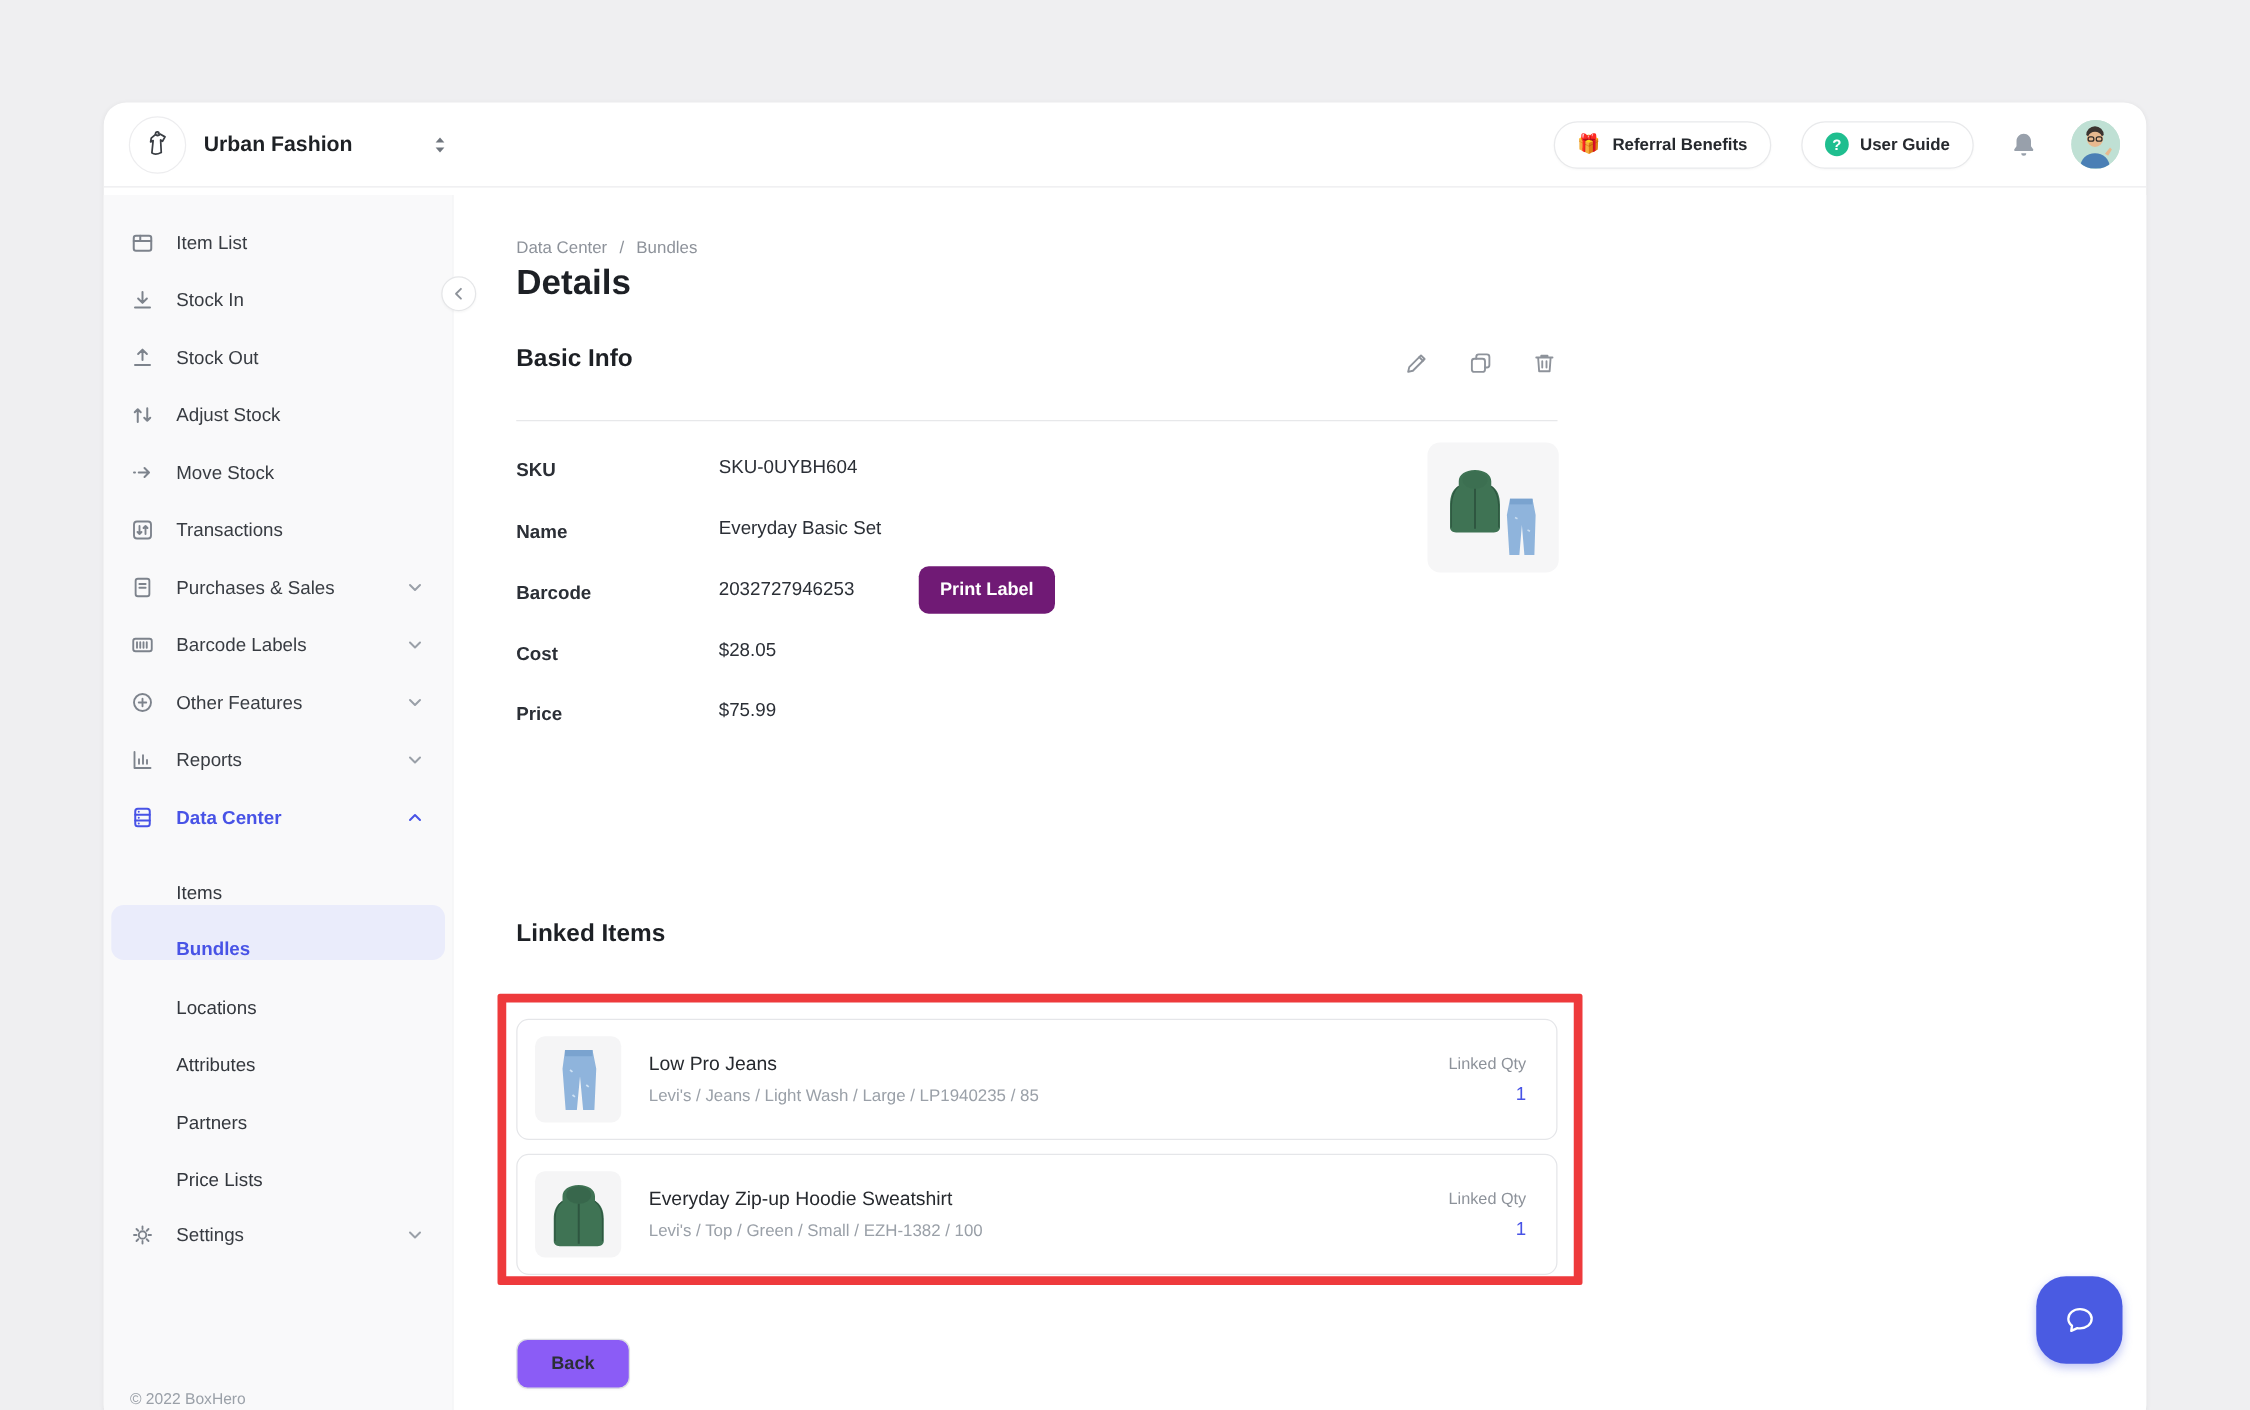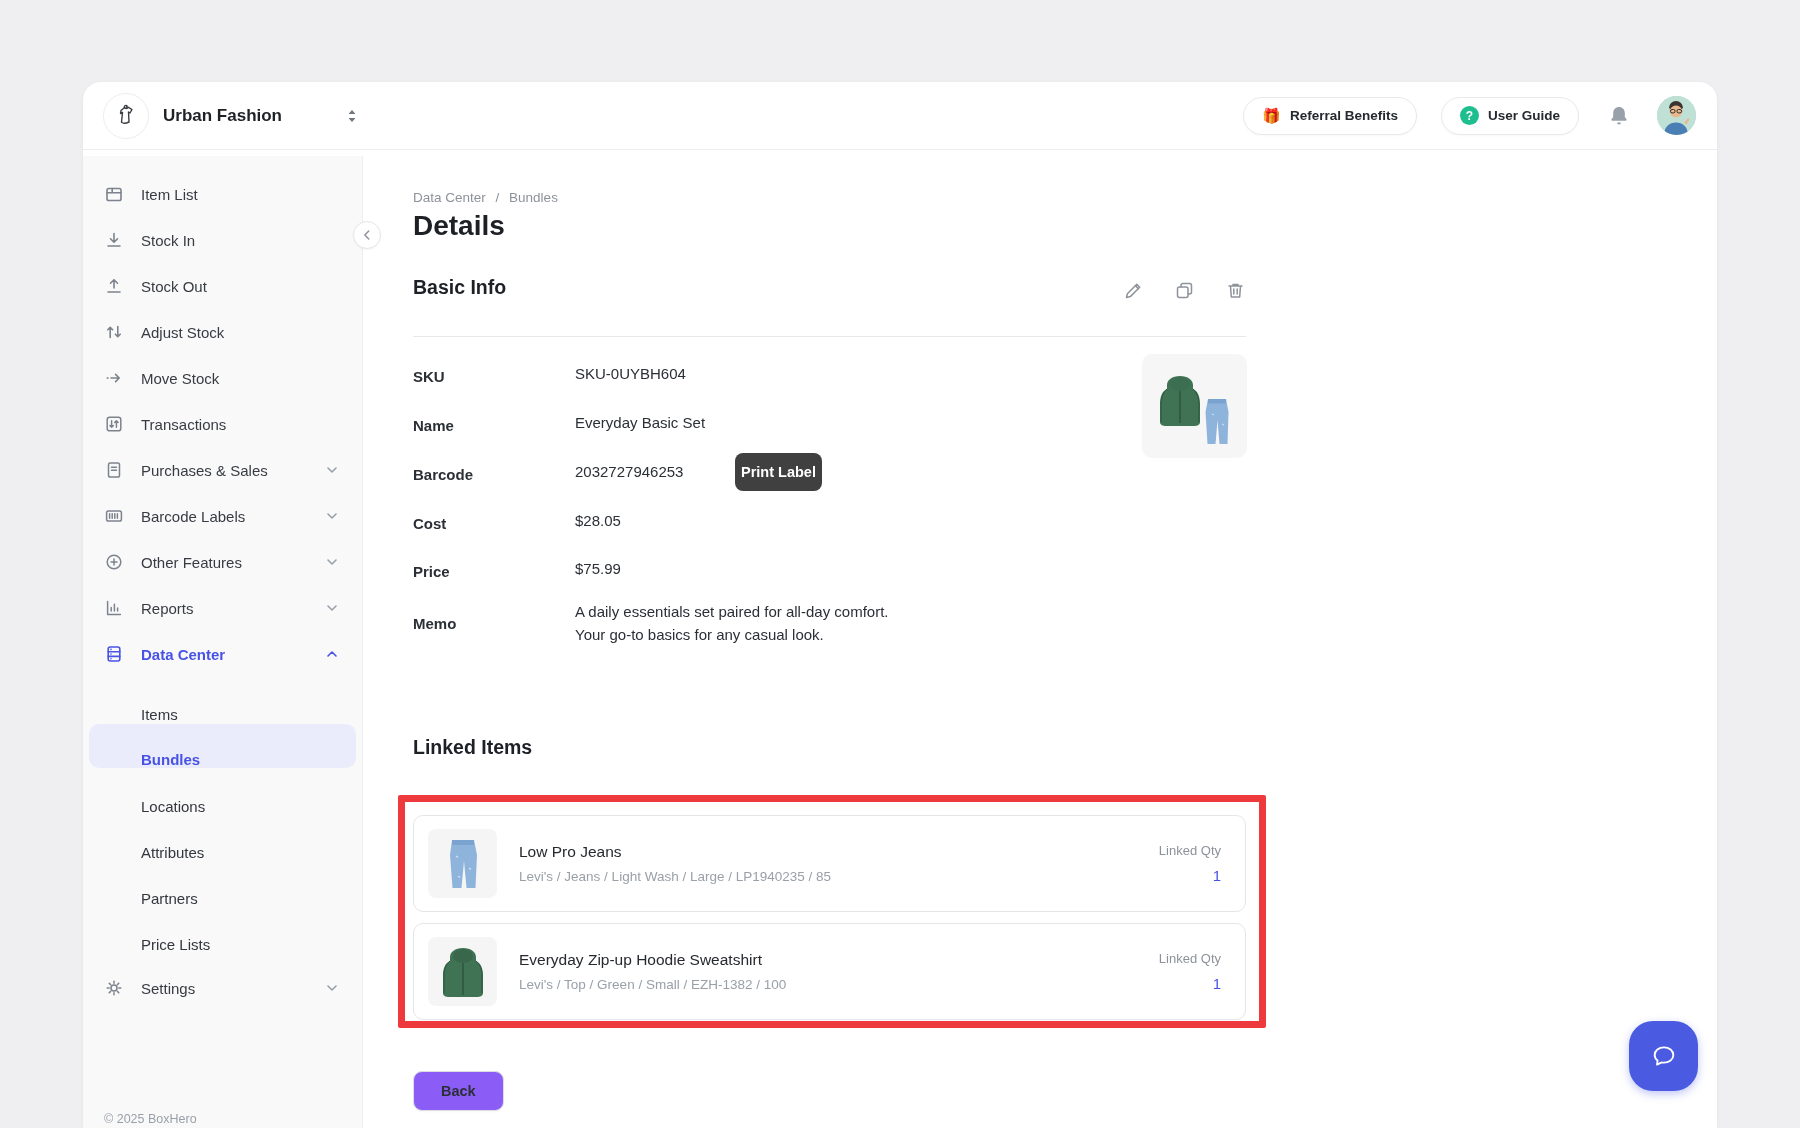--- a/index.html
+++ b/index.html
@@ -61,22 +61,22 @@
   .section-title { font-size:19.5px; font-weight:700; color:#1d2025; }
   .basic-title { position:absolute; top:120px; left:0; }
   .bi-actions { position:absolute; top:124px; right:0; display:flex; gap:30px; }
   .icon-btn { width:21px; height:21px; color:#8e939b; cursor:pointer; }
   .bi-divider { position:absolute; top:180px; left:0; width:100%; height:1px; background:#e7e8ea; }
 
   .frow { position:absolute; left:0; display:flex; width:620px; font-size:15px;align-items:flex-end; }
   .flabel { flex:0 0 162px; font-weight:700; color:#2b2f36; }
   .fvalue { color:#2b2f36; line-height:23px; }
   .print-label-btn { position:absolute; left:322px; top:297px; height:38px; border:none;
-                     background:#404040; color:#fff; font-weight:700; font-size:14.5px;
-                     border-radius:8px; padding:0 6px; cursor:pointer; font-family:inherit; }
+                     background:#701a75; color:#fff; font-weight:700; font-size:14.5px;
+                     border-radius:8px; padding:0 17px; cursor:pointer; font-family:inherit; }
 
   .bundle-image { position:absolute; left:729px; top:198px; width:105px; height:104px;
                   background:#f6f6f7; border-radius:10px; }
 
   .linked-title { position:absolute; top:580px; left:0; }
   .annotation-box { position:absolute; left:-15px; top:639px; width:868px; height:233px;
                     border:7px solid #ee3a3c; border-radius:2px; pointer-events:none; z-index:4; }
   .item-card { position:absolute; left:0; width:833px; height:97px; background:#fff;
                border:1px solid #e5e6e9; border-radius:10px; display:flex; align-items:center;
                padding:0 24px 0 14px; cursor:pointer; }
@@ -310,21 +310,21 @@
         </svg>
       </span>
       <span>Settings</span>
       <span class="chev">
         <svg viewBox="0 0 16 16" fill="none" stroke="currentColor" stroke-width="1.6" stroke-linecap="round" stroke-linejoin="round">
             <path d="M4 6l4 4 4-4"></path>
           </svg>
       </span>
     </div>
 
-    <div class="side-footer">© 2025 BoxHero</div>
+    <div class="side-footer">© 2022 BoxHero</div>
   </div>
 
   <div class="collapse-btn">
     <svg width="14" height="14" viewBox="0 0 16 16" fill="none" stroke="currentColor" stroke-width="1.7" stroke-linecap="round" stroke-linejoin="round">
         <path d="M10 3.5 5.5 8 10 12.5"></path>
       </svg>
   </div>
 
   <div class="content">
     <div class="main-inner">
@@ -371,27 +371,20 @@
         <span class="fvalue">2032727946253</span>
       </div>
       <button class="print-label-btn">Print Label</button>
       <div class="frow" style="top:353px">
         <span class="flabel">Cost</span>
         <span class="fvalue">$28.05</span>
       </div>
       <div class="frow" style="top:401px">
         <span class="flabel">Price</span>
         <span class="fvalue">$75.99</span>
-      </div>
-      <div class="frow" style="top:444px; align-items:center;">
-        <span class="flabel">Memo</span>
-        <span class="fvalue">
-          <span style="display:block">A daily essentials set paired for all-day comfort.</span>
-          <span style="display:block">Your go-to basics for any casual look.</span>
-        </span>
       </div>
 
       <div class="bundle-image">
         <svg width="105" height="104" viewBox="0 0 105 104">
           <g>
             <path d="M38 22 c-8 0-13 4-13 9 l0 4 c-5 2-7 8-7 15 l0 18 c0 3 3 4 6 4 l28 0 c3 0 6-1 6-4 l0-18 c0-7-2-13-7-15 l0-4 c0-5-5-9-13-9z" fill="#3f7354"></path>
             <ellipse cx="38" cy="30" rx="10" ry="7" fill="#34604632"></ellipse>
             <path d="M38 37 l0 32" stroke="#2e5640" stroke-width="1.6"></path>
             <path d="M25 35 c-4 3-6 10-6 16 l0 17" stroke="#2e5640" stroke-width="1" fill="none"></path>
             <path d="M51 35 c4 3 6 10 6 16 l0 17" stroke="#2e5640" stroke-width="1" fill="none"></path>

